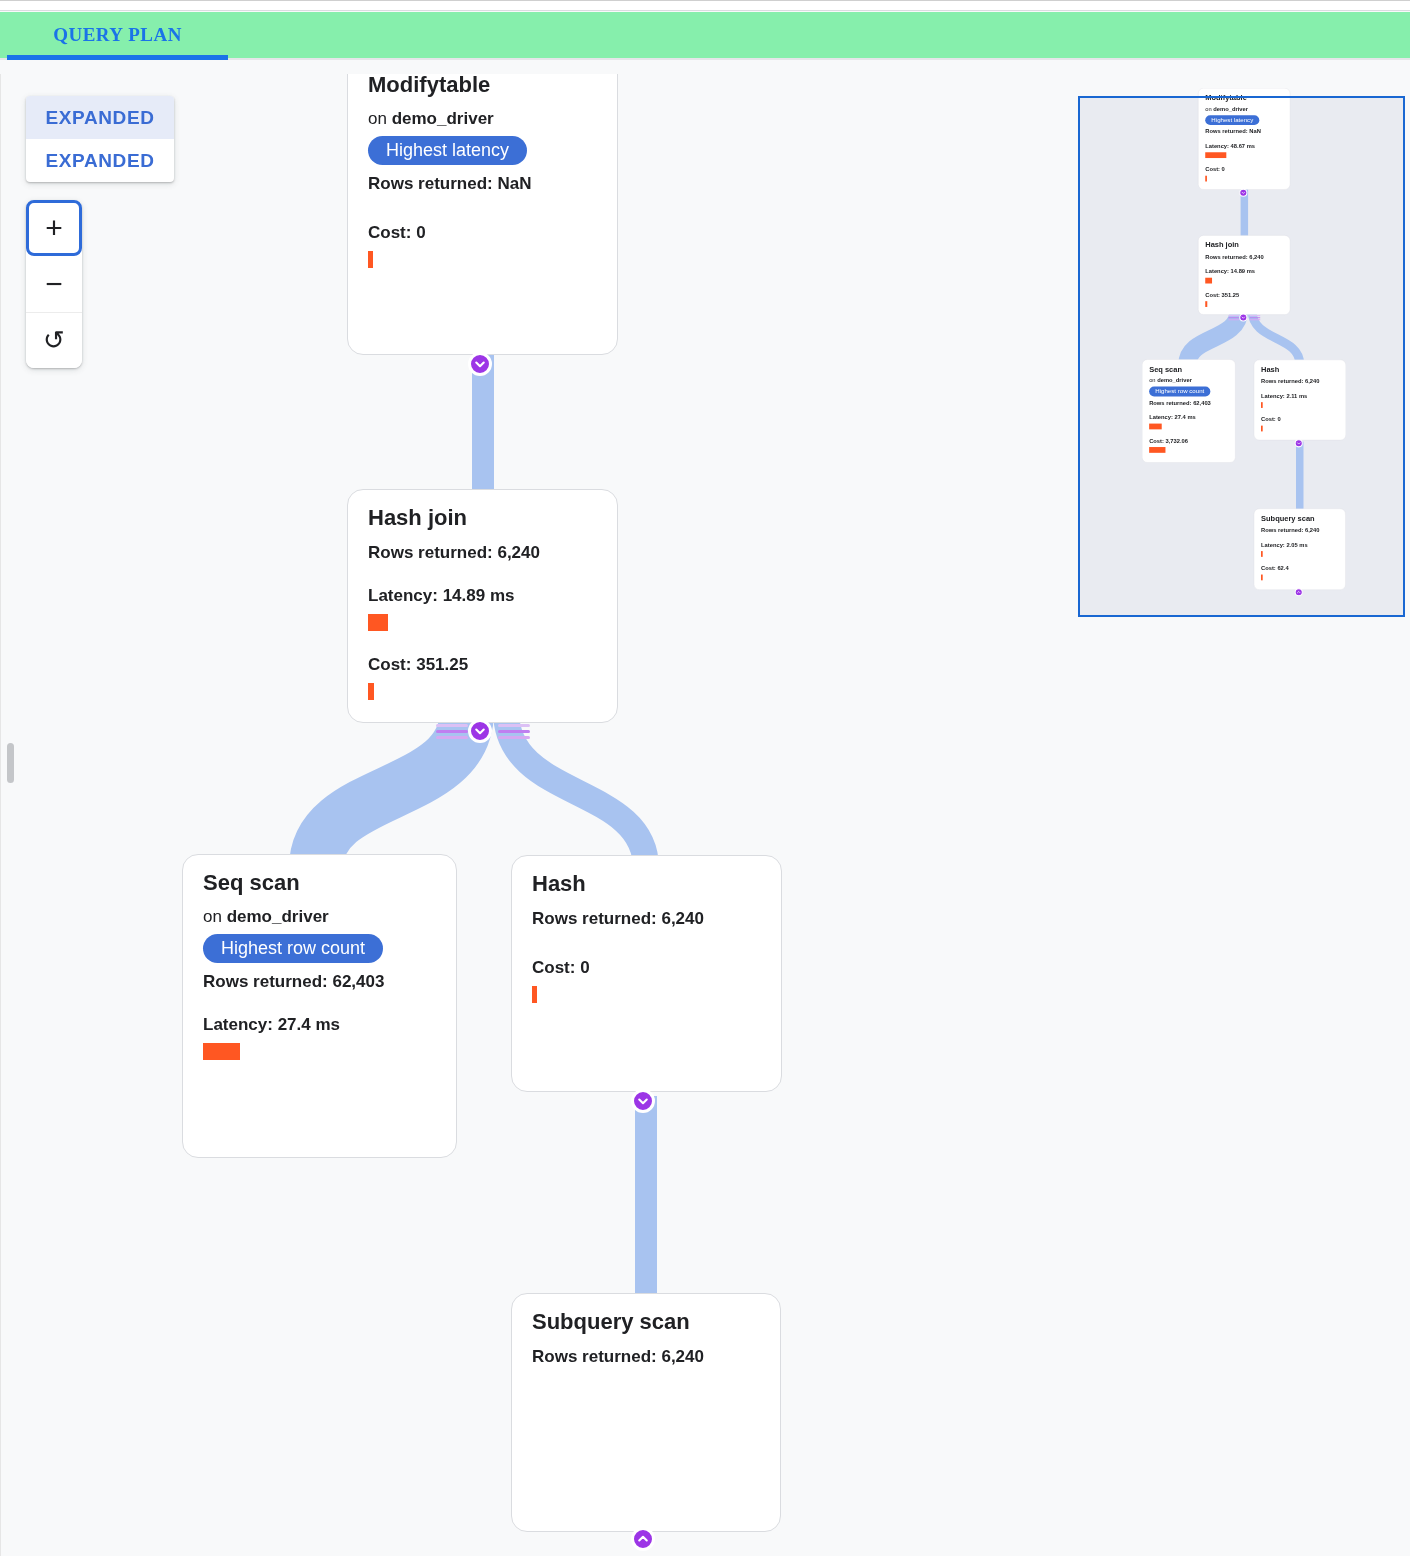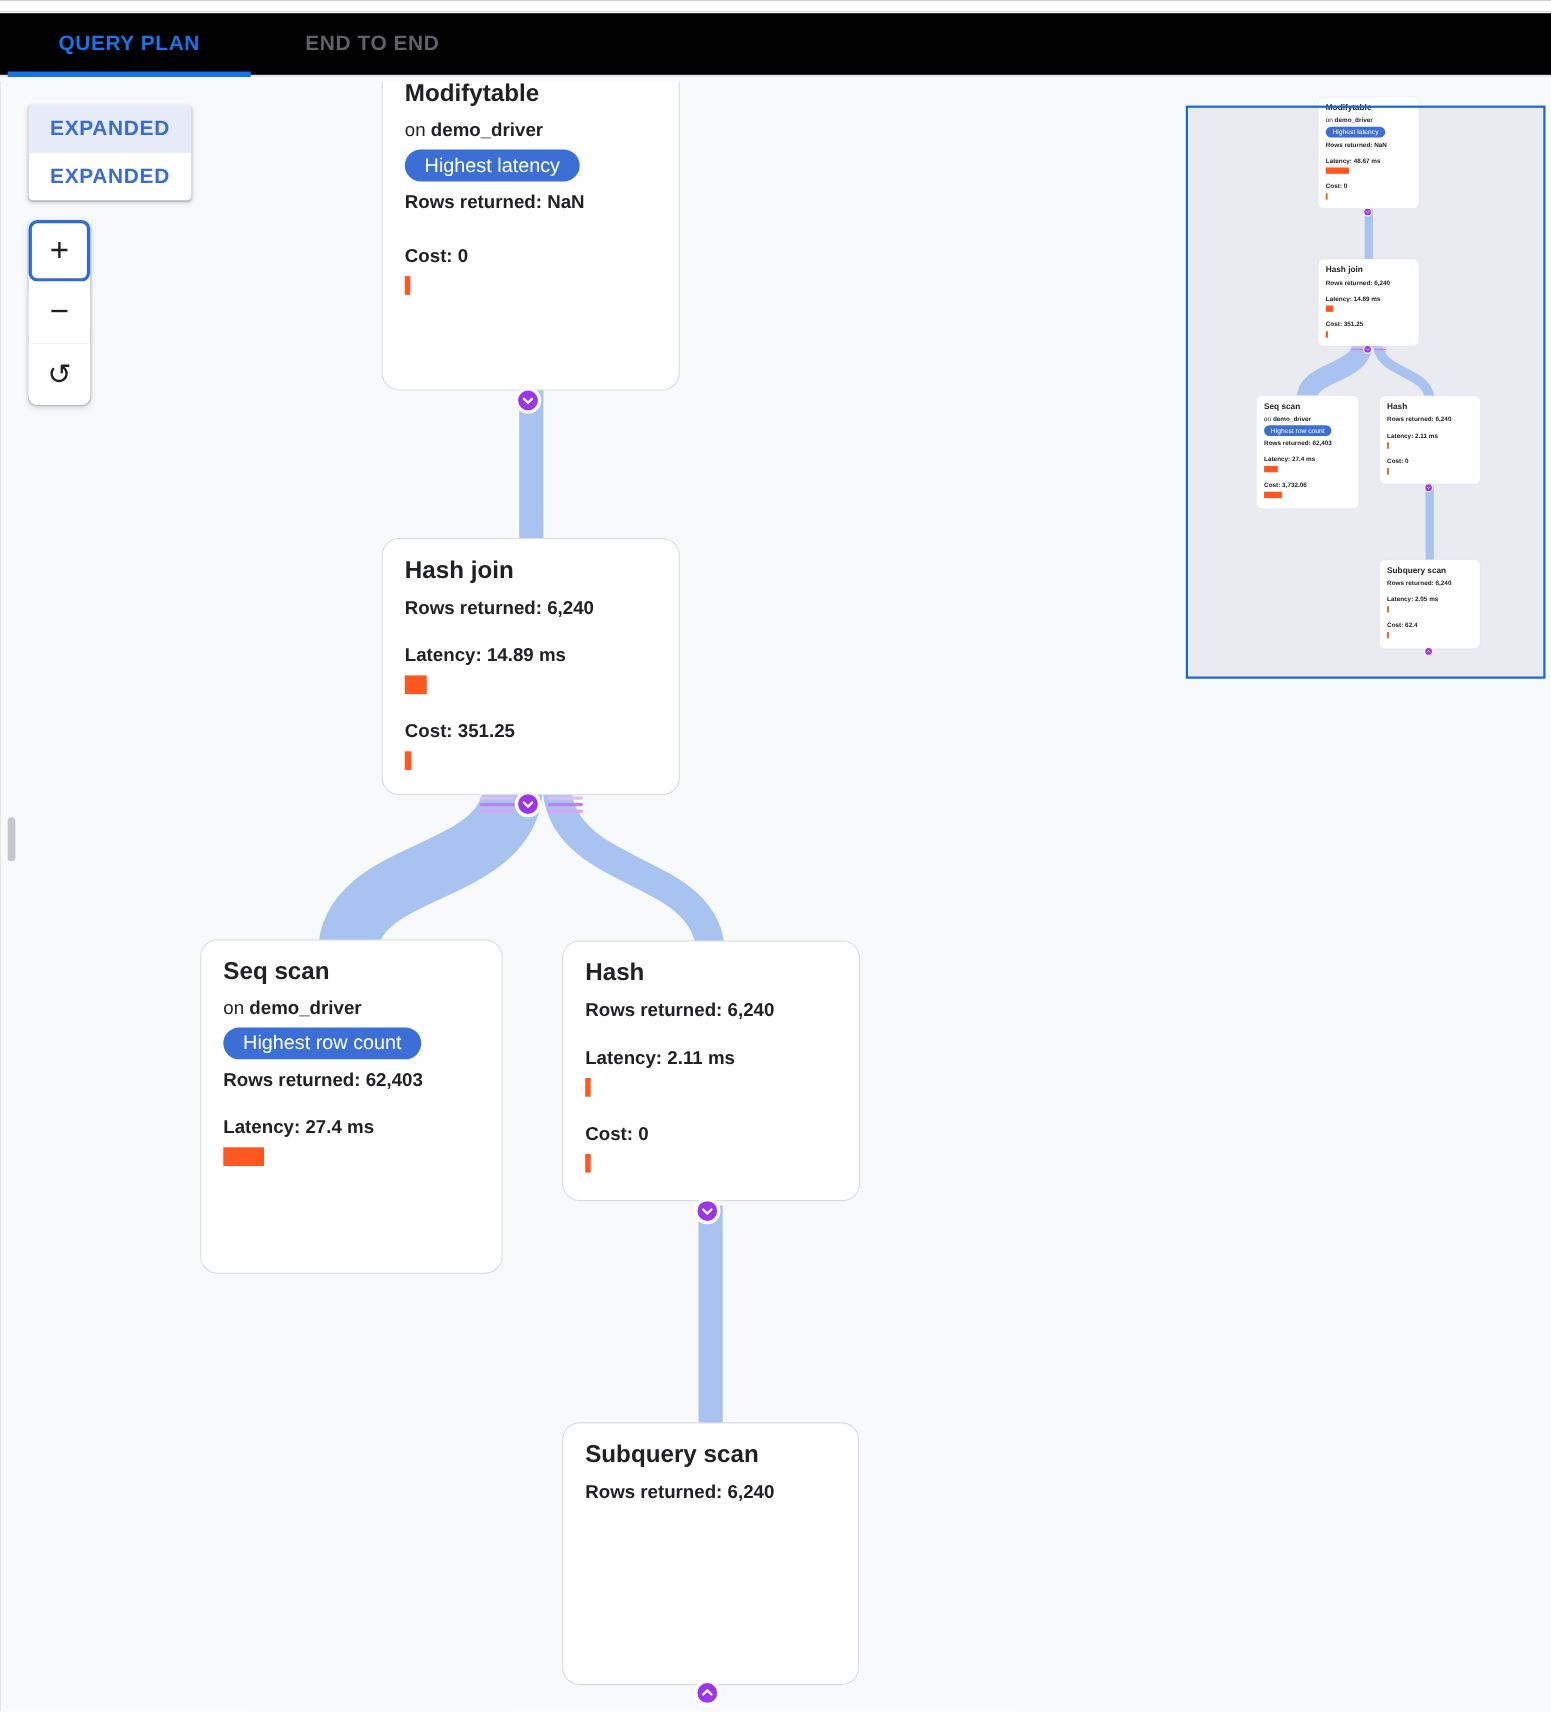--- a/index.html
+++ b/index.html
@@ -4,22 +4,22 @@
 <style>
   * { margin:0; padding:0; box-sizing:border-box; }
   html,body { background:#fff; }
   .page {
     position:relative; width:1410px; height:1556px; overflow:hidden;
     background:#f8f9fa; font-family:"Liberation Sans", sans-serif; color:#202124;
   }
   
   .top-strip { position:absolute; top:0; left:0; right:0; height:11px; background:#ffffff;
     border-top:1px solid #cfcfcf; border-bottom:1px solid #dadce0; }
-  .tab-bar { position:absolute; top:12px; left:0; right:0; height:58px; background:#000000;
-    border-bottom:2px solid #e4e6e9; }
+  .tab-bar { position:absolute; top:12px; left:0; right:0; height:48px; background:#86efac;
+    border-bottom:2px solid #e4e6e9;font-family:Liberation Serif, serif; }
   .tab { position:absolute; top:0; height:100%; width:221px; display:flex; align-items:center;
     justify-content:center; font-size:19px; font-weight:bold; letter-spacing:.5px; color:#5f6368; cursor:pointer; }
   .tab.active { color:#1a73e8; }
   .tab.active::after { content:""; position:absolute; left:0; right:0; bottom:-2px; height:5px; background:#1a73e8; }
   .tab.t1 { left:7px; } .tab.t2 { left:228px; }
 
   .canvas { position:absolute; top:74px; left:0; right:0; bottom:0; overflow:hidden; background:#f8f9fa; }
   .left-edge { position:absolute; left:0; top:0; bottom:0; width:1px; background:#e6e6e6; }
   .scroll-thumb { position:absolute; left:7px; top:669px; width:7px; height:40px; background:#c4c6c9; border-radius:4px; }
 
@@ -71,21 +71,20 @@
 </style>
 </head>
 <body>
 
 <div class="page">
 
   <div class="top-strip"></div>
 
   <div class="tab-bar">
     <div class="tab t1 active">QUERY PLAN</div>
-    <div class="tab t2">END TO END</div>
   </div>
 
   <div class="canvas">
 
     <div class="main-area">
       <div class="plan-tree">
 
         <svg class="connectors" width="600" height="1510" viewBox="0 0 600 1510">
           <path d="M301 290 L301 445" stroke="#a8c3f0" stroke-width="22" fill="none"></path>
           <path d="M285 655 C285 745 134 728 134 812" stroke="#a8c3f0" stroke-width="54" fill="none"></path>
@@ -154,27 +153,20 @@
             <div class="bar" style="width: 37px;"></div>
           </div>
         </div>
 
         <div class="card node-hash">
           <div class="card-title">Hash</div>
           <div class="bold-line">
             <span>Rows returned:</span>
             <span>6,240</span>
           </div>
-          <div class="sec">
-            <div class="bold-line">
-              <span>Latency:</span>
-              <span>2.11 ms</span>
-            </div>
-            <div class="bar" style="width: 5px;"></div>
-          </div>
           <div class="sec cost">
             <div class="bold-line">
               <span>Cost:</span>
               <span>0</span>
             </div>
             <div class="bar" style="width: 5px;"></div>
           </div>
         </div>
 
         <div class="card node-subquery">

